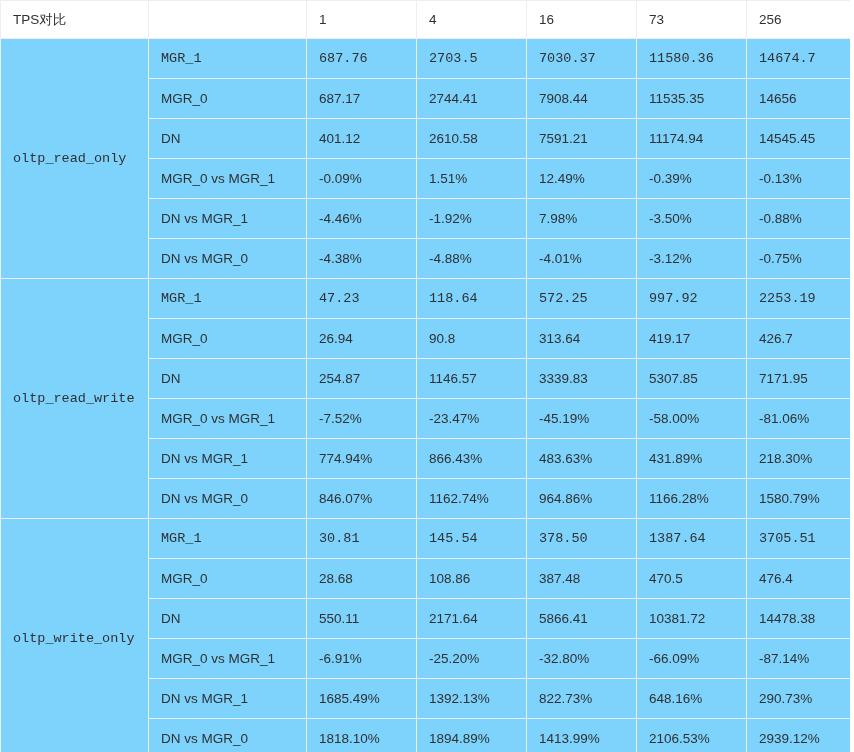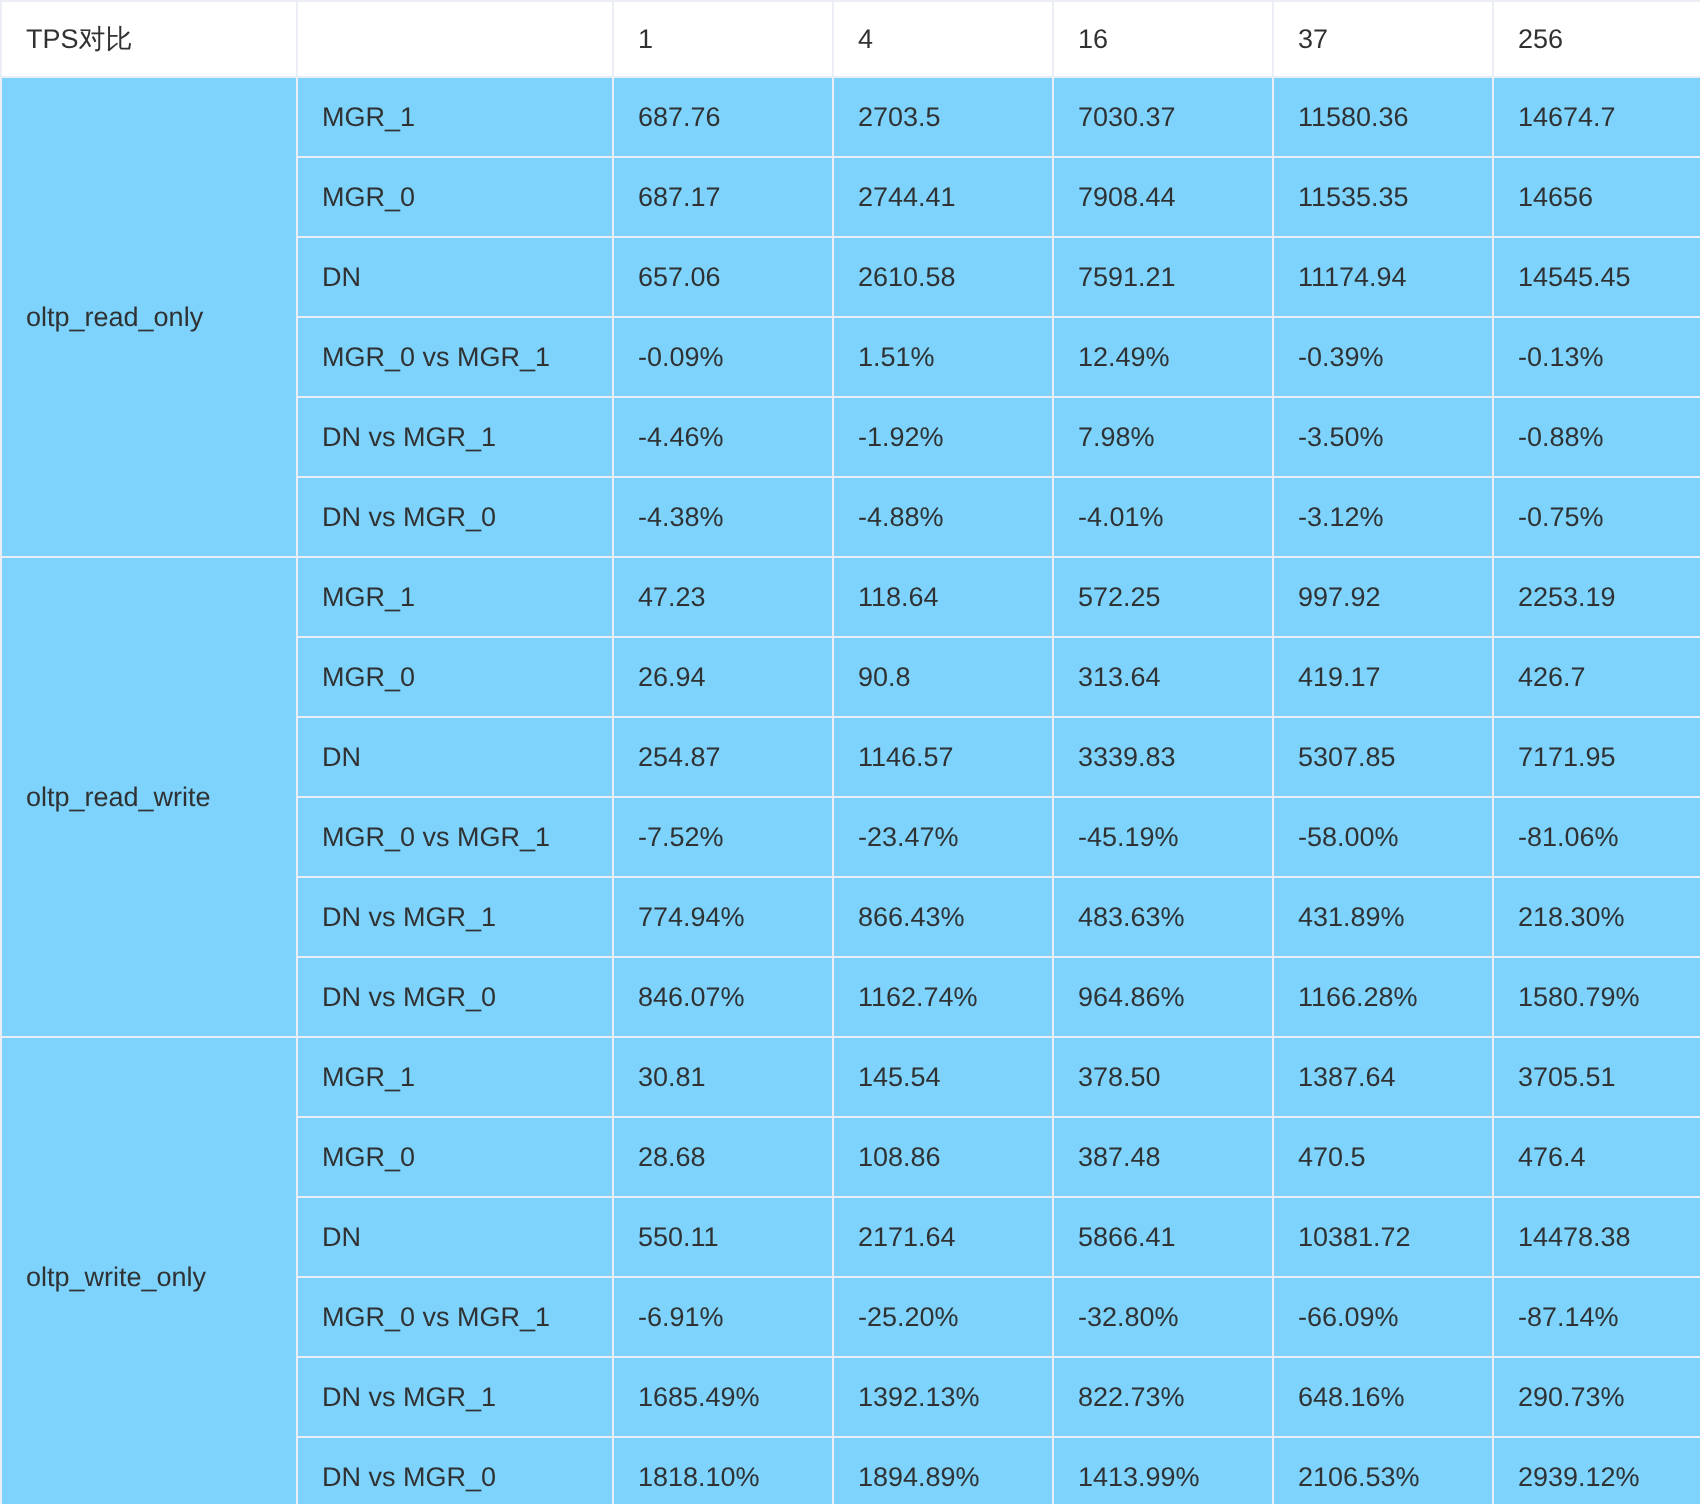--- a/index.html
+++ b/index.html
@@ -46,20 +46,21 @@
     background: #ffffff;
   }
   td.group-cell {
     color: #303133;
   }
   td.highlight, td.highlight-label {
     color: #f05060;
   }
   tr.group-start > td {
     border-top: 1px solid #ebeef5;
+    font-family: Liberation Mono, monospace;
   }
 </style>
 </head>
 <body>
 
 <div class="table-wrap">
   <table class="tps">
     <colgroup>
       <col class="c-group">
       <col class="c-metric">
@@ -69,21 +70,21 @@
       <col class="c-val">
       <col class="c-val">
     </colgroup>
     <thead>
       <tr>
         <th>TPS对比</th>
         <th></th>
         <th>1</th>
         <th>4</th>
         <th>16</th>
-        <th>37</th>
+        <th>73</th>
         <th>256</th>
       </tr>
     </thead>
     <tbody id="tbody">
         <tr class="group-start">
           <td class="group-cell" rowspan="6">oltp_read_only</td>
           <td>MGR_1</td>
           <td>687.76</td>
           <td>2703.5</td>
           <td>7030.37</td>
@@ -93,21 +94,21 @@
         <tr>
           <td>MGR_0</td>
           <td>687.17</td>
           <td>2744.41</td>
           <td>7908.44</td>
           <td>11535.35</td>
           <td>14656</td>
         </tr>
         <tr>
           <td>DN</td>
-          <td>657.06</td>
+          <td>401.12</td>
           <td>2610.58</td>
           <td>7591.21</td>
           <td>11174.94</td>
           <td>14545.45</td>
         </tr>
         <tr>
           <td>MGR_0 vs MGR_1</td>
           <td>-0.09%</td>
           <td>1.51%</td>
           <td>12.49%</td>

